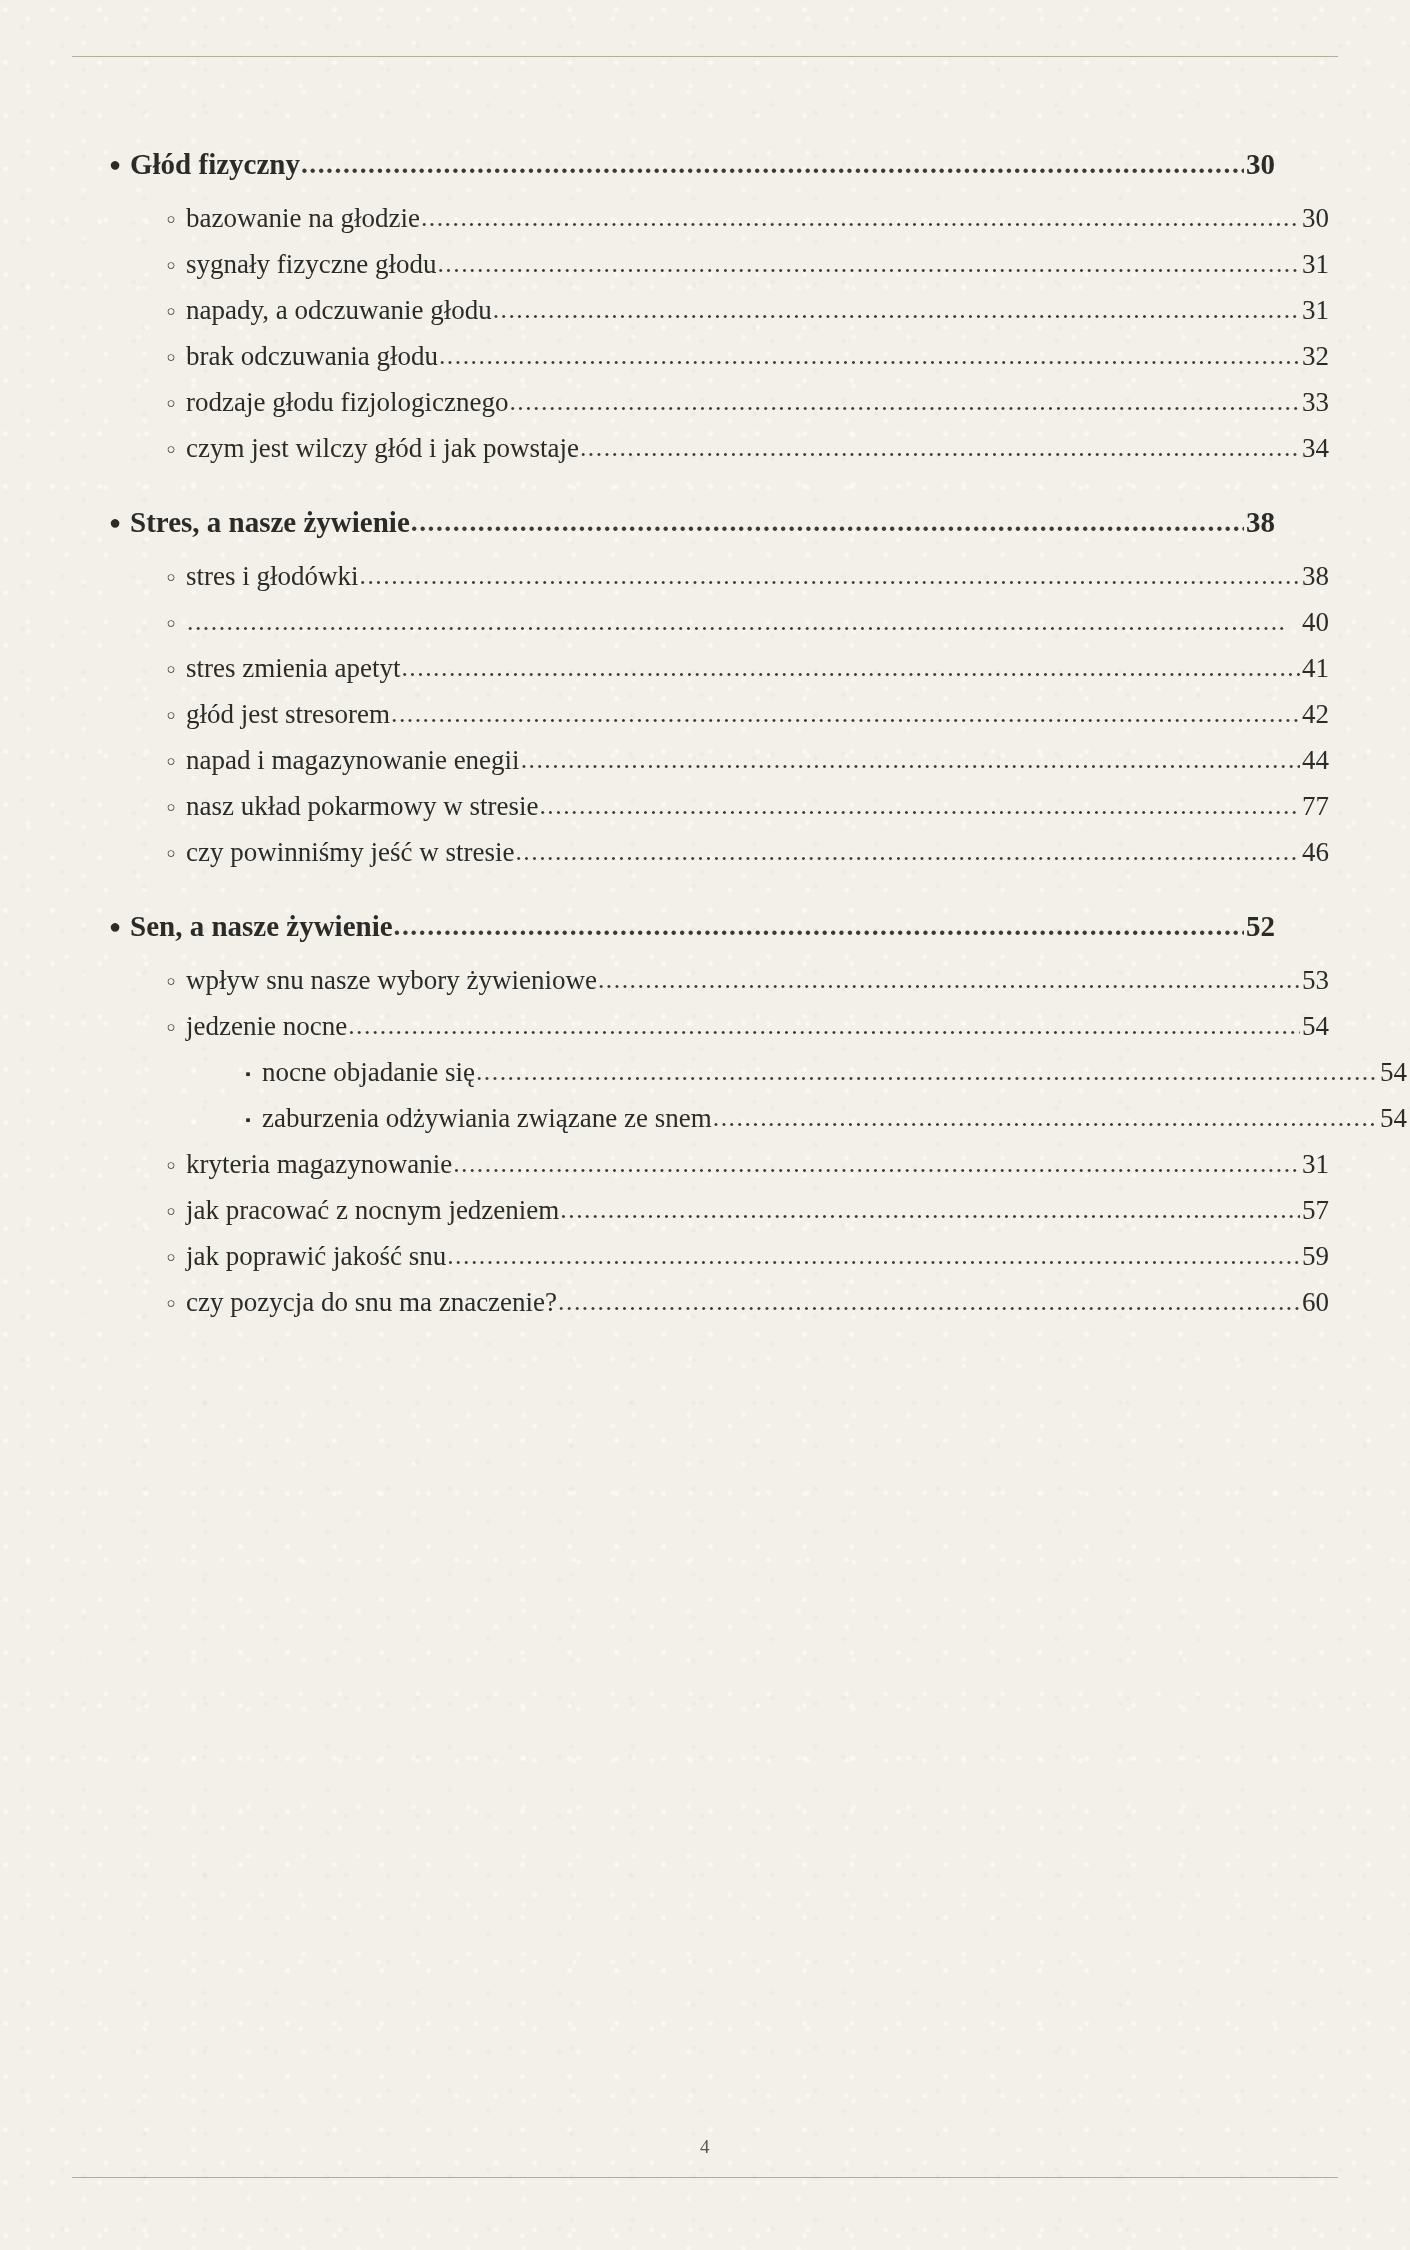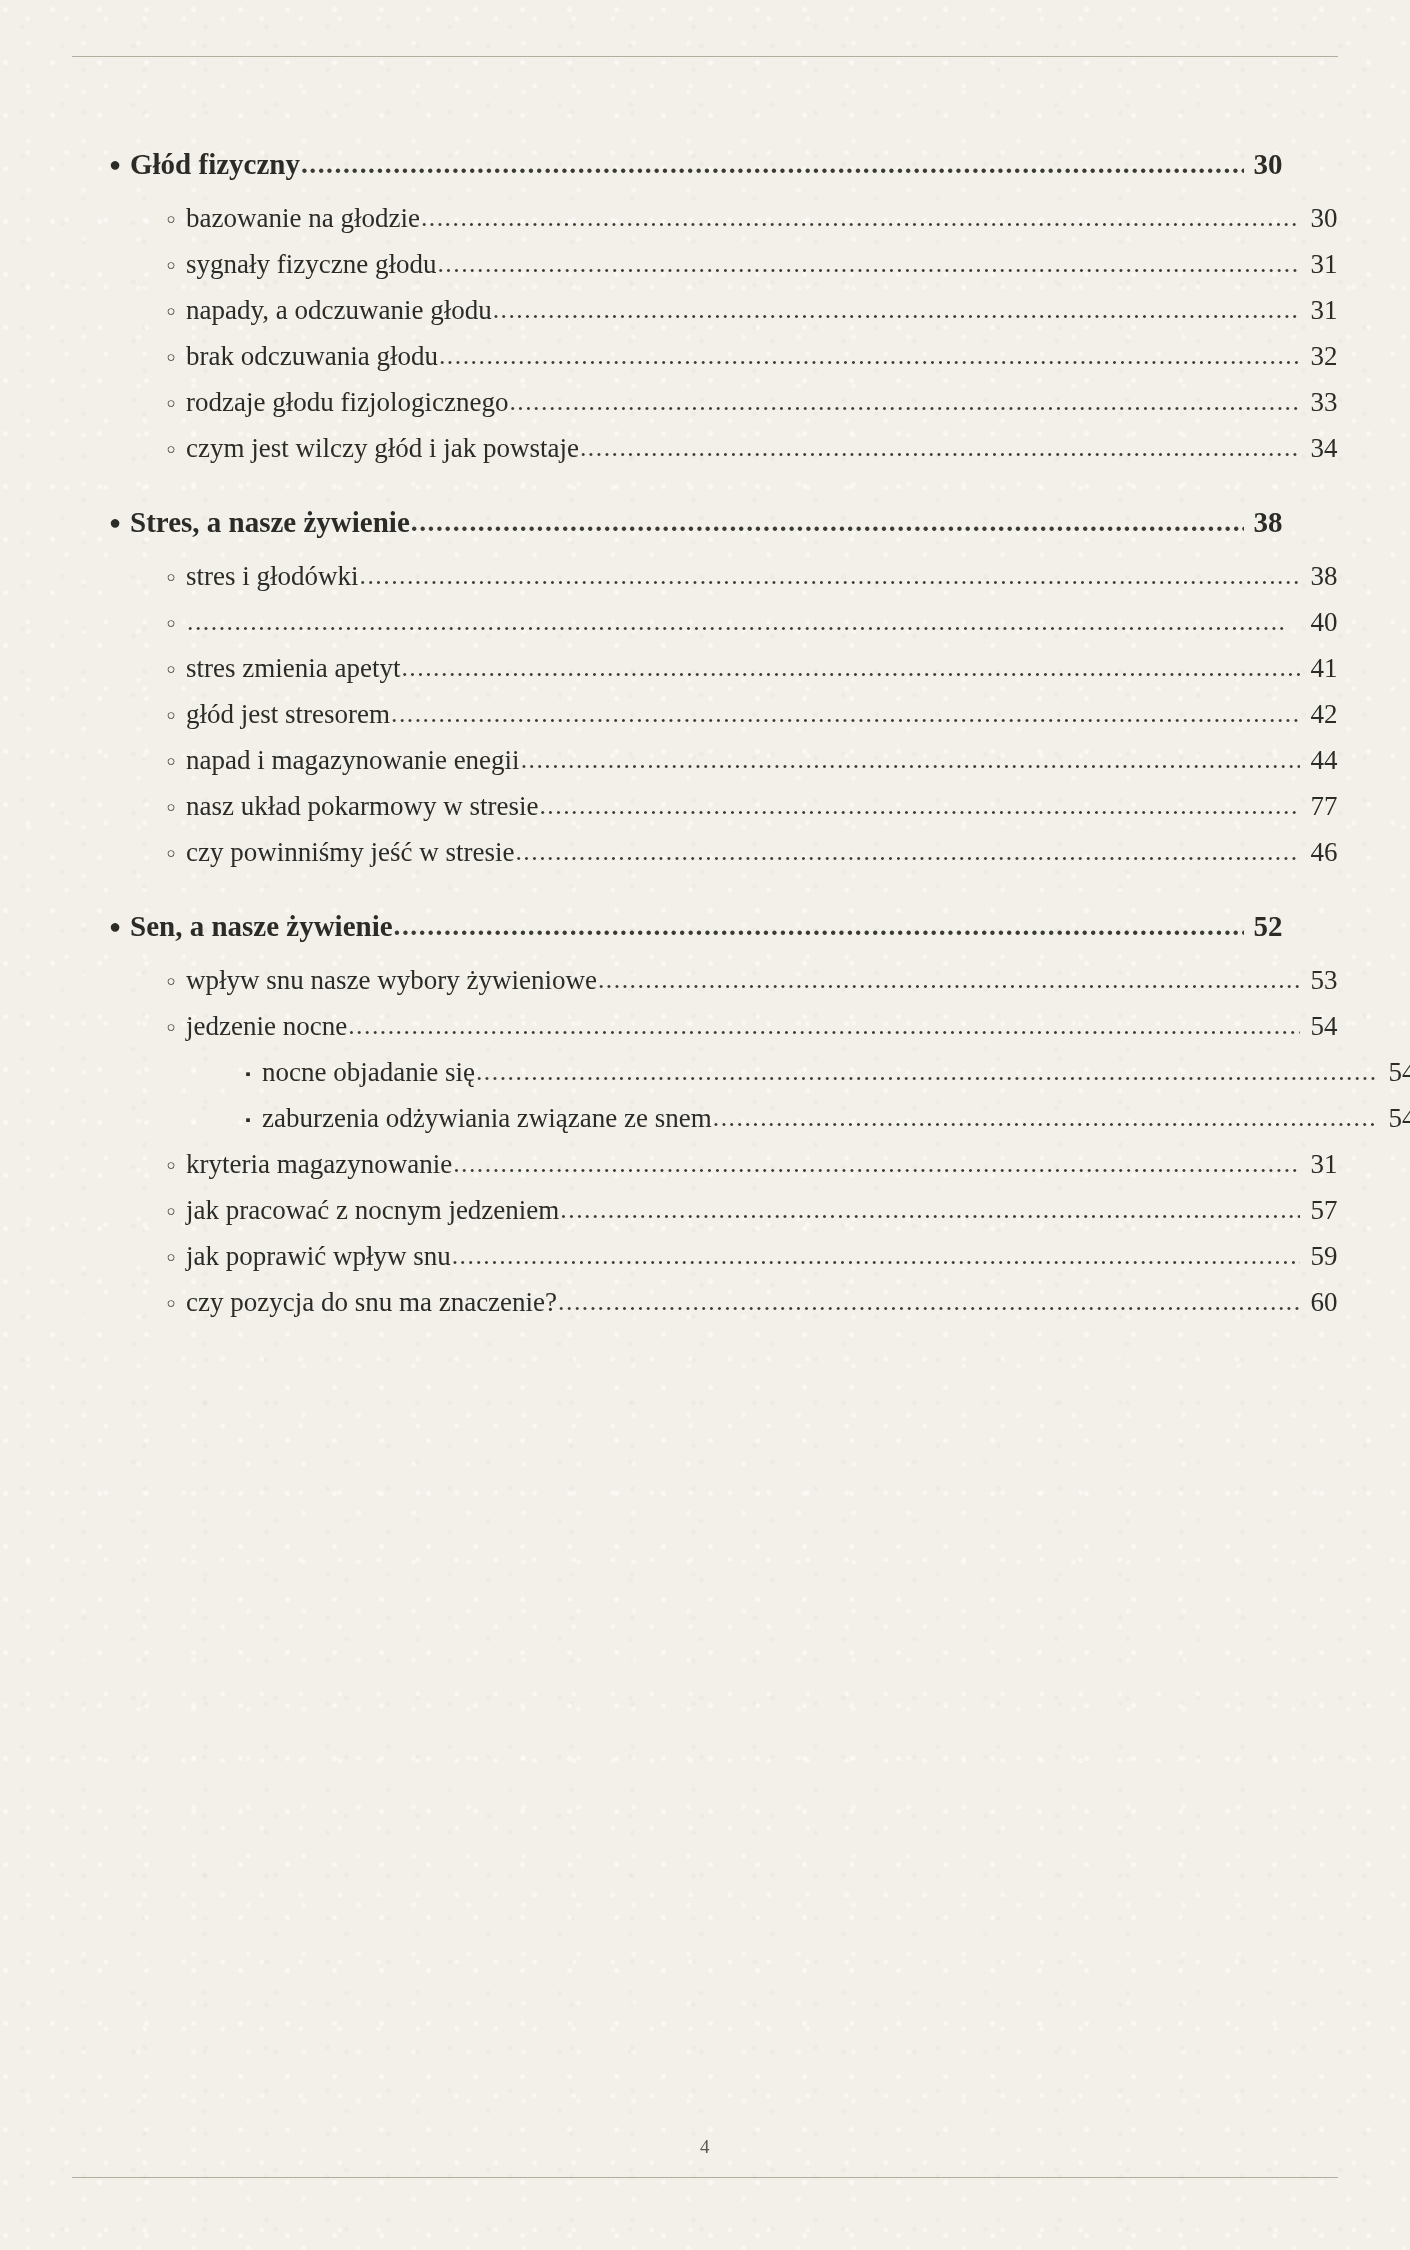--- a/index.html
+++ b/index.html
@@ -80,21 +80,21 @@
     white-space: nowrap;
     letter-spacing: 1.5px;
     color: #3a3a35;
     margin: 0 2px 0 1px;
     font-size: 0.95em;
     position: relative;
     top: -0.04em;
   }
   .toc-row .page {
     flex: 0 0 auto;
-    text-align: center;
+    text-align: left;
     white-space: nowrap;
     font-variant-numeric: oldstyle-nums;
   }
 
   
   .lvl1 {
     font-size: 29px;
     font-weight: bold;
     margin-bottom: 26px;
     padding-left: 0px;
@@ -285,21 +285,21 @@
           <span class="page">31</span>
         </div>
         <div class="toc-row lvl2">
           <span class="marker">○</span>
           <span class="label">jak pracować z nocnym jedzeniem</span>
           <span class="dots">...........................................................................................................................................</span>
           <span class="page">57</span>
         </div>
         <div class="toc-row lvl2">
           <span class="marker">○</span>
-          <span class="label">jak poprawić wpływ snu</span>
+          <span class="label">jak poprawić jakość snu</span>
           <span class="dots">...........................................................................................................................................</span>
           <span class="page">59</span>
         </div>
         <div class="toc-row lvl2">
           <span class="marker">○</span>
           <span class="label">czy pozycja do snu ma znaczenie?</span>
           <span class="dots">...........................................................................................................................................</span>
           <span class="page">60</span>
         </div>
       </div>

